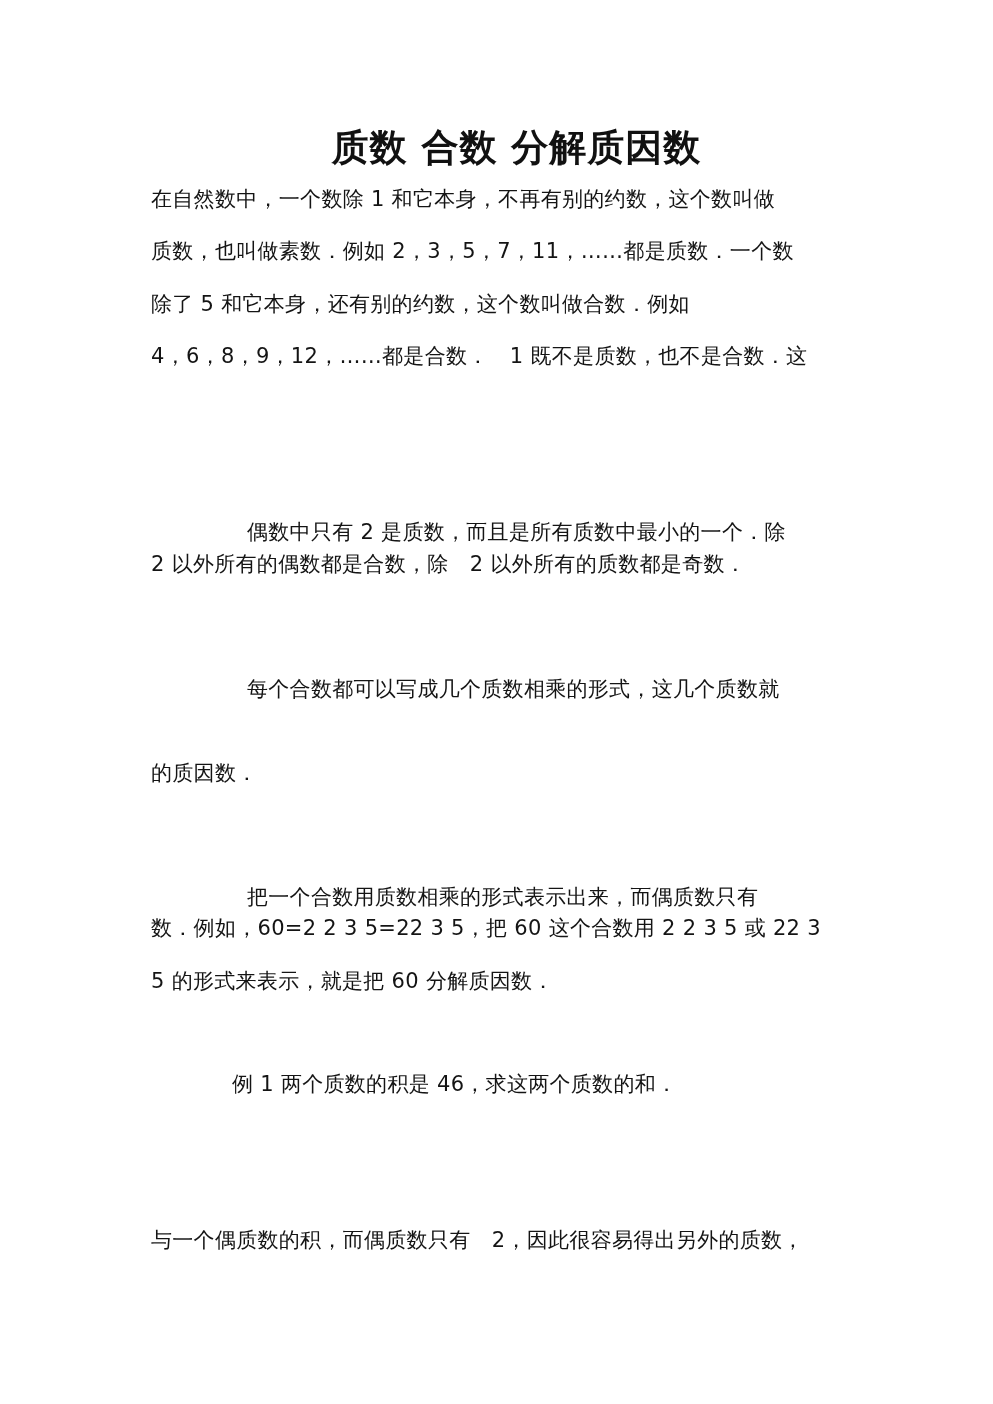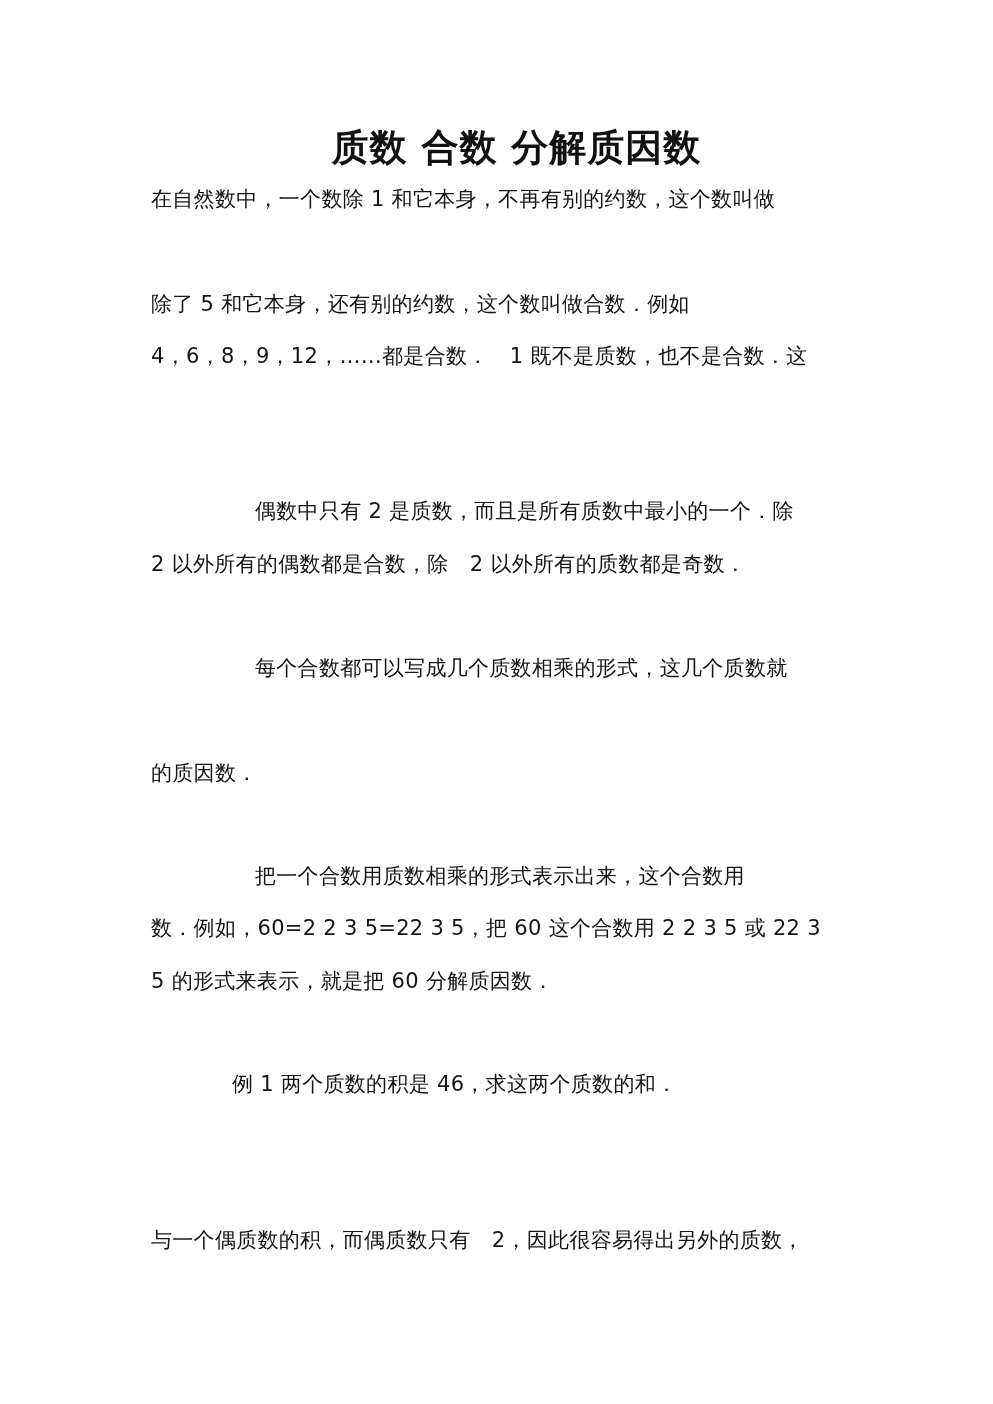--- a/index.html
+++ b/index.html
@@ -4,39 +4,40 @@
 <style>
   html, body { margin: 0; padding: 0; background: #ffffff; }
   body { width: 993px; height: 1404px; position: relative; overflow: hidden;
          font-family: "DejaVu Sans", "Liberation Sans", sans-serif; color: #111111; }
   .page { position: absolute; left: 0; top: 0; width: 993px; height: 1404px; background: #ffffff; }
   .title { position: absolute; left: 4px; width: 993px; top: 122px; text-align: center;
            font-family: "DejaVu Serif", "Liberation Serif", serif; font-size: 37px; font-weight: bold;
            letter-spacing: 1px; line-height: 50px; color: #111111; padding-left: 16px; }
   .line { position: absolute; left: 151px; font-size: 21px; line-height: 30px; white-space: nowrap;
           letter-spacing: 0.3px; color: #141414; }
-  .indent { left: 255px; }
+  .indent { left: 247px; margin-top: 21px; }
   .indent2 { left: 232px; text-align: right; }
 </style>
 </head>
 <body>
 
 <div class="page">
   <div class="title">质数 合数 分解质因数</div>
 
   <div class="line" style="top:184px">在自然数中，一个数除 1 和它本身，不再有别的约数，这个数叫做</div>
+  <div class="line" style="top:236px">质数，也叫做素数．例如 2，3，5，7，11，……都是质数．一个数</div>
   <div class="line" style="top:289px">除了 5 和它本身，还有别的约数，这个数叫做合数．例如</div>
   <div class="line" style="top:341px">4，6，8，9，12，……都是合数．　1 既不是质数，也不是合数．这</div>
 
   <div class="line indent" style="top:496px">偶数中只有 2 是质数，而且是所有质数中最小的一个．除</div>
   <div class="line" style="top:549px">2 以外所有的偶数都是合数，除　2 以外所有的质数都是奇数．</div>
 
   <div class="line indent" style="top:653px">每个合数都可以写成几个质数相乘的形式，这几个质数就</div>
   <div class="line" style="top:758px">的质因数．</div>
 
-  <div class="line indent" style="top:861px">把一个合数用质数相乘的形式表示出来，这个合数用</div>
+  <div class="line indent" style="top:861px">把一个合数用质数相乘的形式表示出来，而偶质数只有</div>
   <div class="line" style="top:913px">数．例如，60=2 2 3  5=22 3  5，把 60 这个合数用 2 2 3  5 或 22 3</div>
   <div class="line" style="top:966px">5 的形式来表示，就是把 60 分解质因数．</div>
 
   <div class="line indent2" style="top:1069px">例 1  两个质数的积是 46，求这两个质数的和．</div>
 
   <div class="line" style="top:1225px">与一个偶质数的积，而偶质数只有　2，因此很容易得出另外的质数，</div>
 </div>
 
 </body></html>

